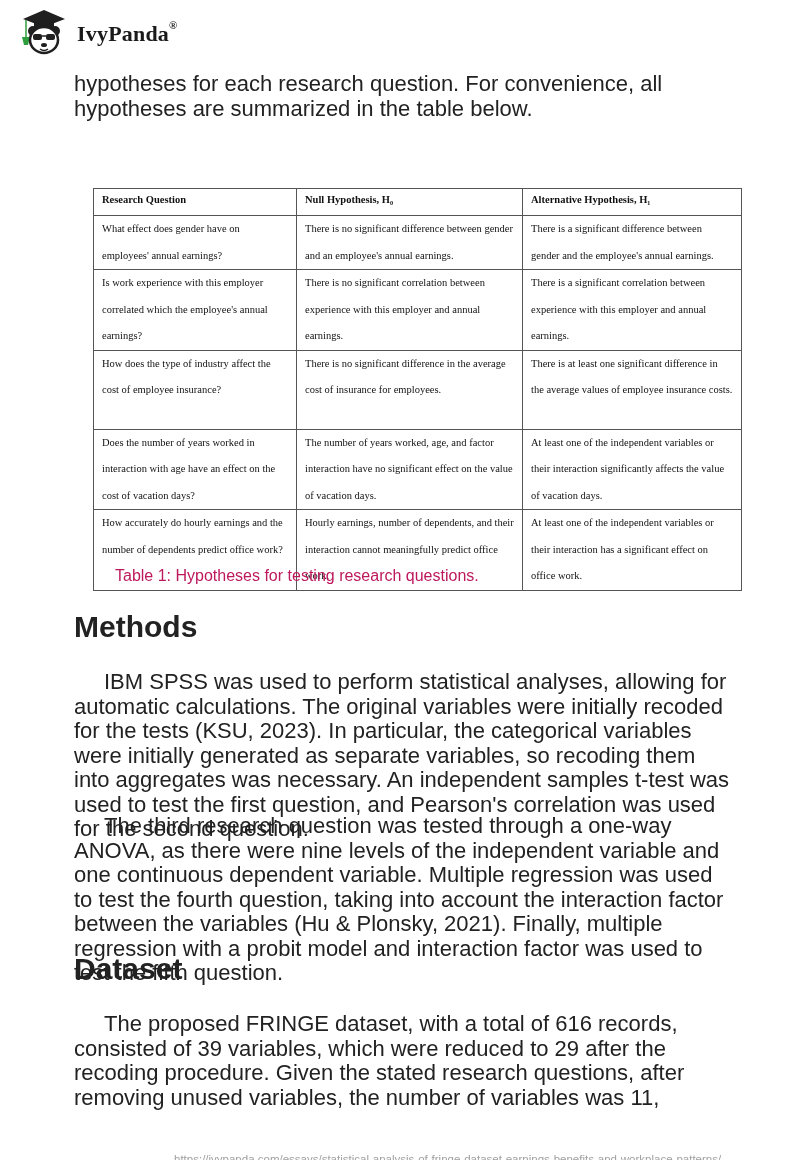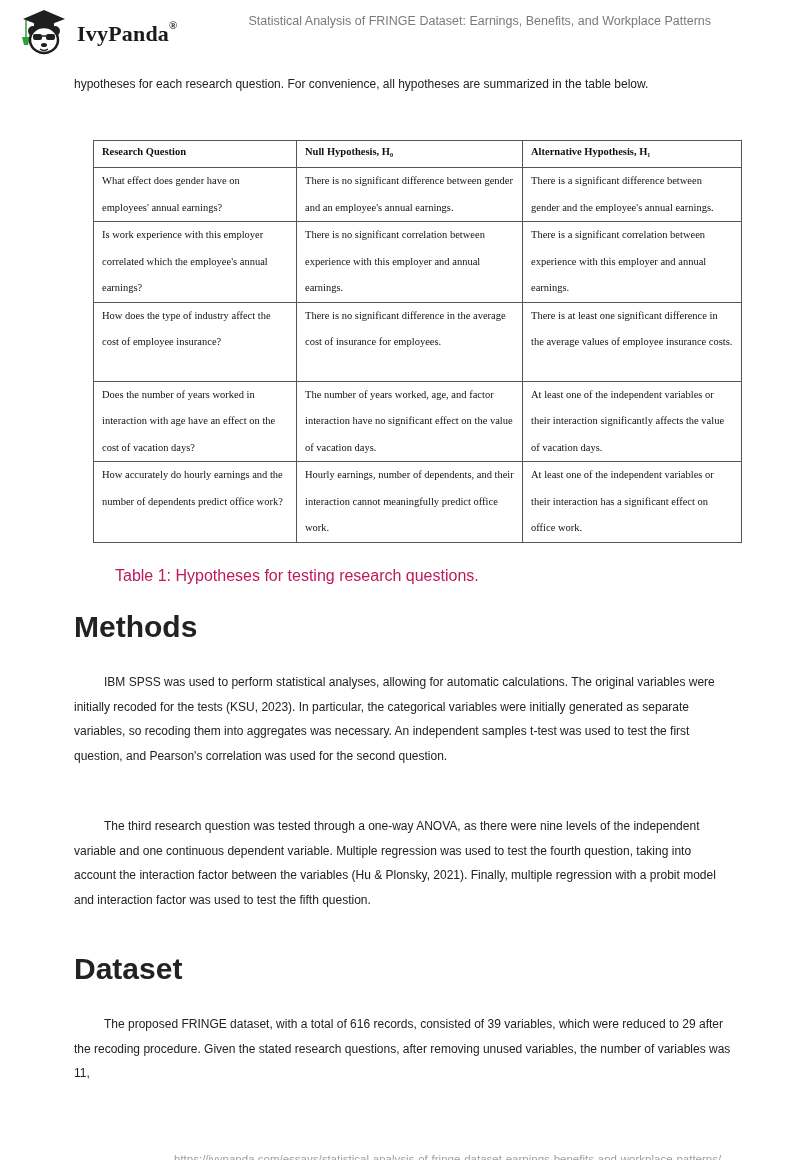--- a/index.html
+++ b/index.html
@@ -6,25 +6,25 @@
   html, body { width: 800px; height: 1160px; background: #ffffff; overflow: hidden; }
   body { position: relative; font-family: "Liberation Sans", sans-serif; color: #222; }
 
   .header { position: absolute; left: 0; top: 0; width: 744px; height: 60px; }
   .logo { position: absolute; left: 17px; top: 7px; display: flex; align-items: center; }
   .logo-mark { width: 54px; height: 50px; }
   .logo-text { font-family: "Liberation Serif", serif; font-weight: bold; font-size: 22px; color: #1a1a1a; margin-left: 6px; margin-top: 4px; letter-spacing: 0.2px; }
   .logo-text sup { font-size: 11px; vertical-align: top; position: relative; top: -2px; }
   .doc-title { position: absolute; right: 33px; top: 14px; font-size: 12.5px; color: #7a7a7a; }
 
-  .para { position: absolute; left: 74px; width: 660px; font-size: 12px; line-height: 24.5px; color: #222; }
+  .para { position: absolute; left: 74px; width: 660px; font-size: 22px; line-height: 24.5px; color: #222; }
   .indent-text { text-indent: 30px; }
 
   .table-wrap { position: absolute; left: 93px; top: 140px; width: 648px; }
-  table { border-collapse: collapse; width: 648px; font-family: "Liberation Serif", serif; font-size: 10.5px; color: #111; table-layout: fixed; }
+  table { border-collapse: collapse; width: 648px; font-family: "Liberation Serif", serif; font-size: 10.5px; color: #111; table-layout: fixed; margin-top: 48px; }
   td, th { border: 1px solid #555; vertical-align: top; padding: 2px 8px 0 8px; text-align: left; line-height: 26.5px; }
   th { font-weight: bold; height: 27px; line-height: 18px; padding-top: 2px; }
   col.c1 { width: 203px; }
   col.c2 { width: 226px; }
   col.c3 { width: 219px; }
   tr.r1 td { height: 54px; }
   tr.r2 td { height: 80px; }
   tr.r3 td { height: 79px; }
   tr.r4 td { height: 79px; }
   tr.r5 td { height: 81px; }
@@ -51,21 +51,20 @@
       <circle cx="38" cy="24" r="5" fill="#1f1f1f"></circle>
       <ellipse cx="27" cy="33" rx="14" ry="13" fill="#ffffff" stroke="#1f1f1f" stroke-width="2.5"></ellipse>
       <rect x="16" y="27" width="9" height="6" rx="2" fill="#1f1f1f"></rect>
       <rect x="29" y="27" width="9" height="6" rx="2" fill="#1f1f1f"></rect>
       <line x1="25" y1="29" x2="29" y2="29" stroke="#1f1f1f" stroke-width="1.5"></line>
       <ellipse cx="27" cy="38" rx="3" ry="2" fill="#1f1f1f"></ellipse>
       <path d="M23,42 Q27,45 31,42" stroke="#1f1f1f" stroke-width="1.5" fill="none"></path>
     </svg>
     <span class="logo-text"><span>IvyPanda</span><sup>®</sup></span>
   </div>
-  <div class="doc-title">Statistical Analysis of FRINGE Dataset: Earnings, Benefits, and Workplace Patterns</div>
 </div>
 
 <p class="para" style="top:72px;">hypotheses for each research question. For convenience, all hypotheses are summarized in the table below.</p>
 
 <div class="table-wrap">
   <table>
     <colgroup>
         <col class="c1">
         <col class="c2">
         <col class="c3">

